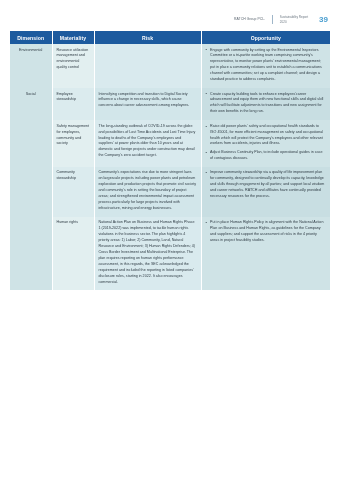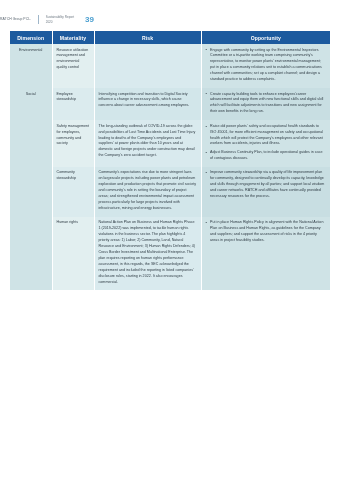--- a/index.html
+++ b/index.html
@@ -10,21 +10,21 @@
     background: #ffffff;
     font-family: "Liberation Sans", sans-serif;
     overflow: hidden;
     position: relative;
   }
 
   
   .page-header {
     display: flex;
     align-items: center;
-    justify-content: flex-start;
+    justify-content: flex-end;
     gap: 7px;
     padding: 11px 12px 0 0;
     height: 28px;
   }
   .brand-name {
     font-size: 3.4px;
     color: #5b6670;
     letter-spacing: 0.05px;
     white-space: nowrap;
     line-height: 1.2;

